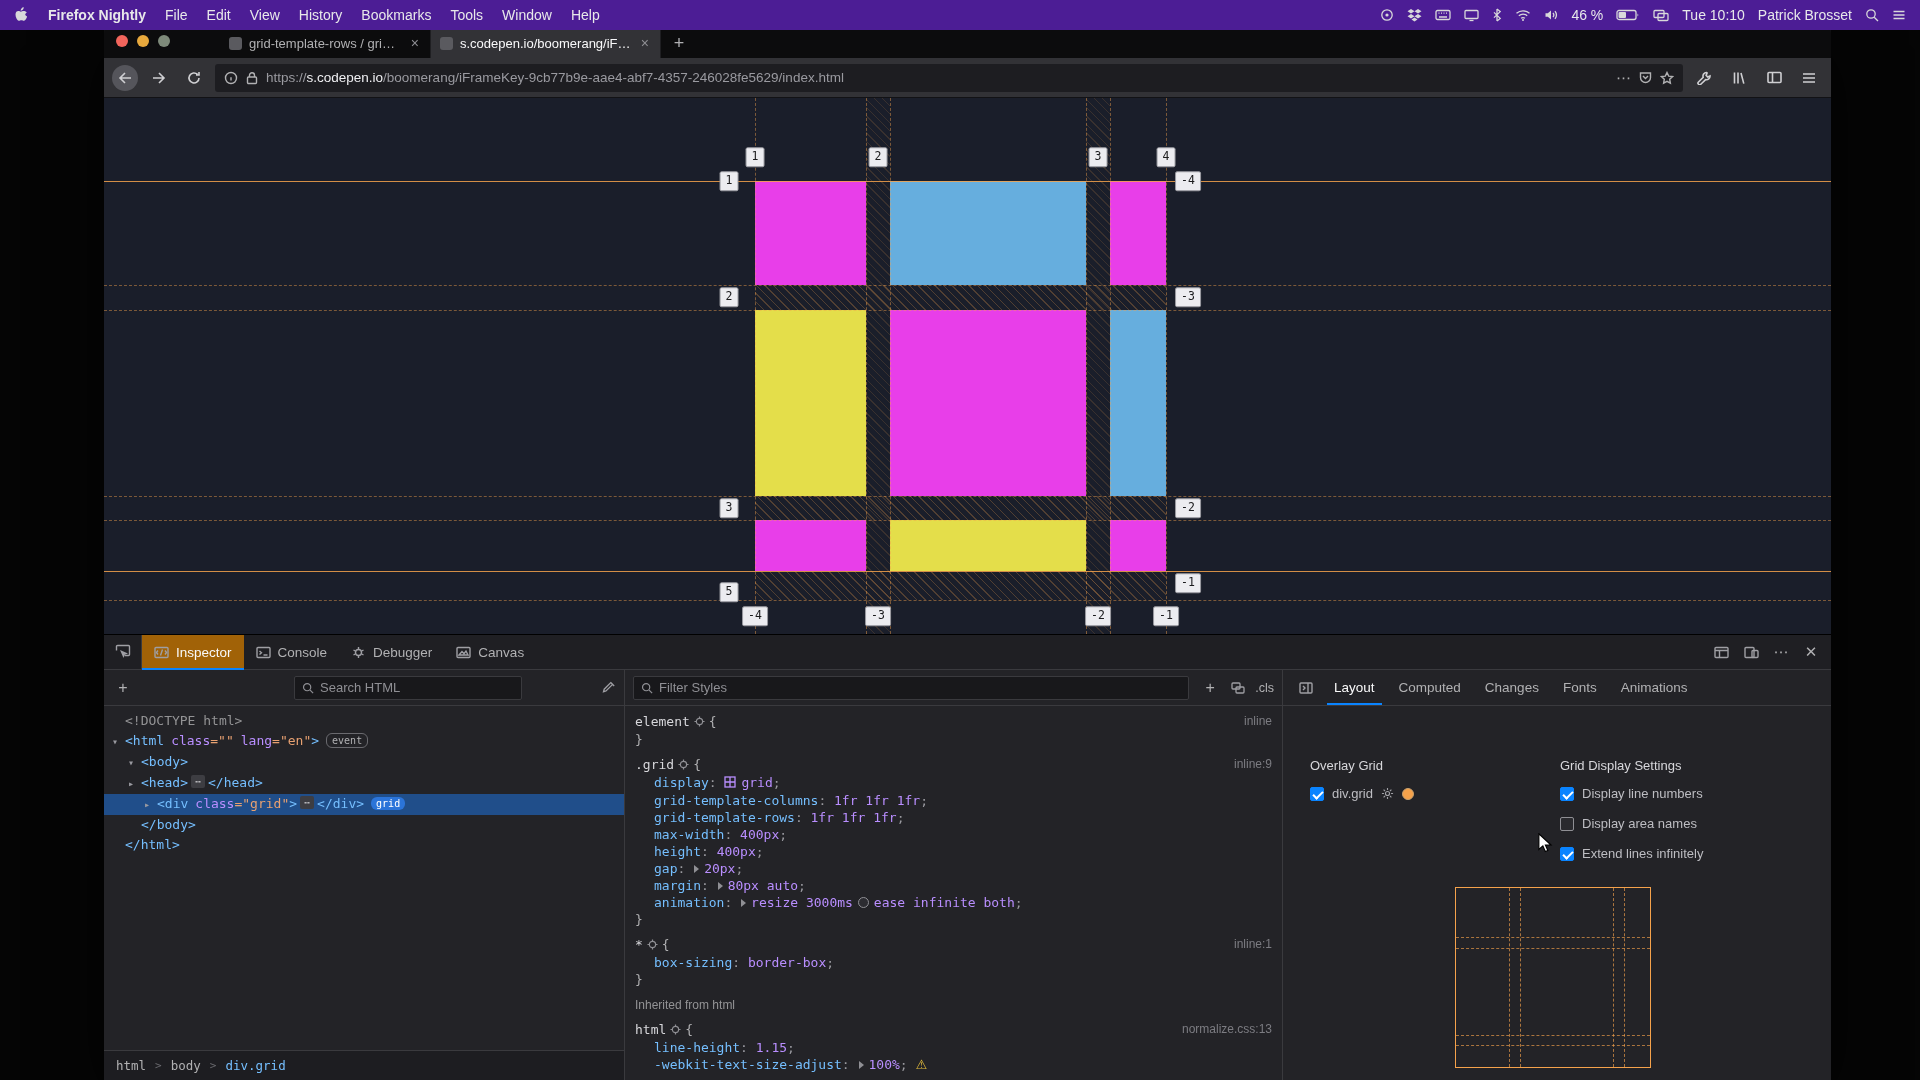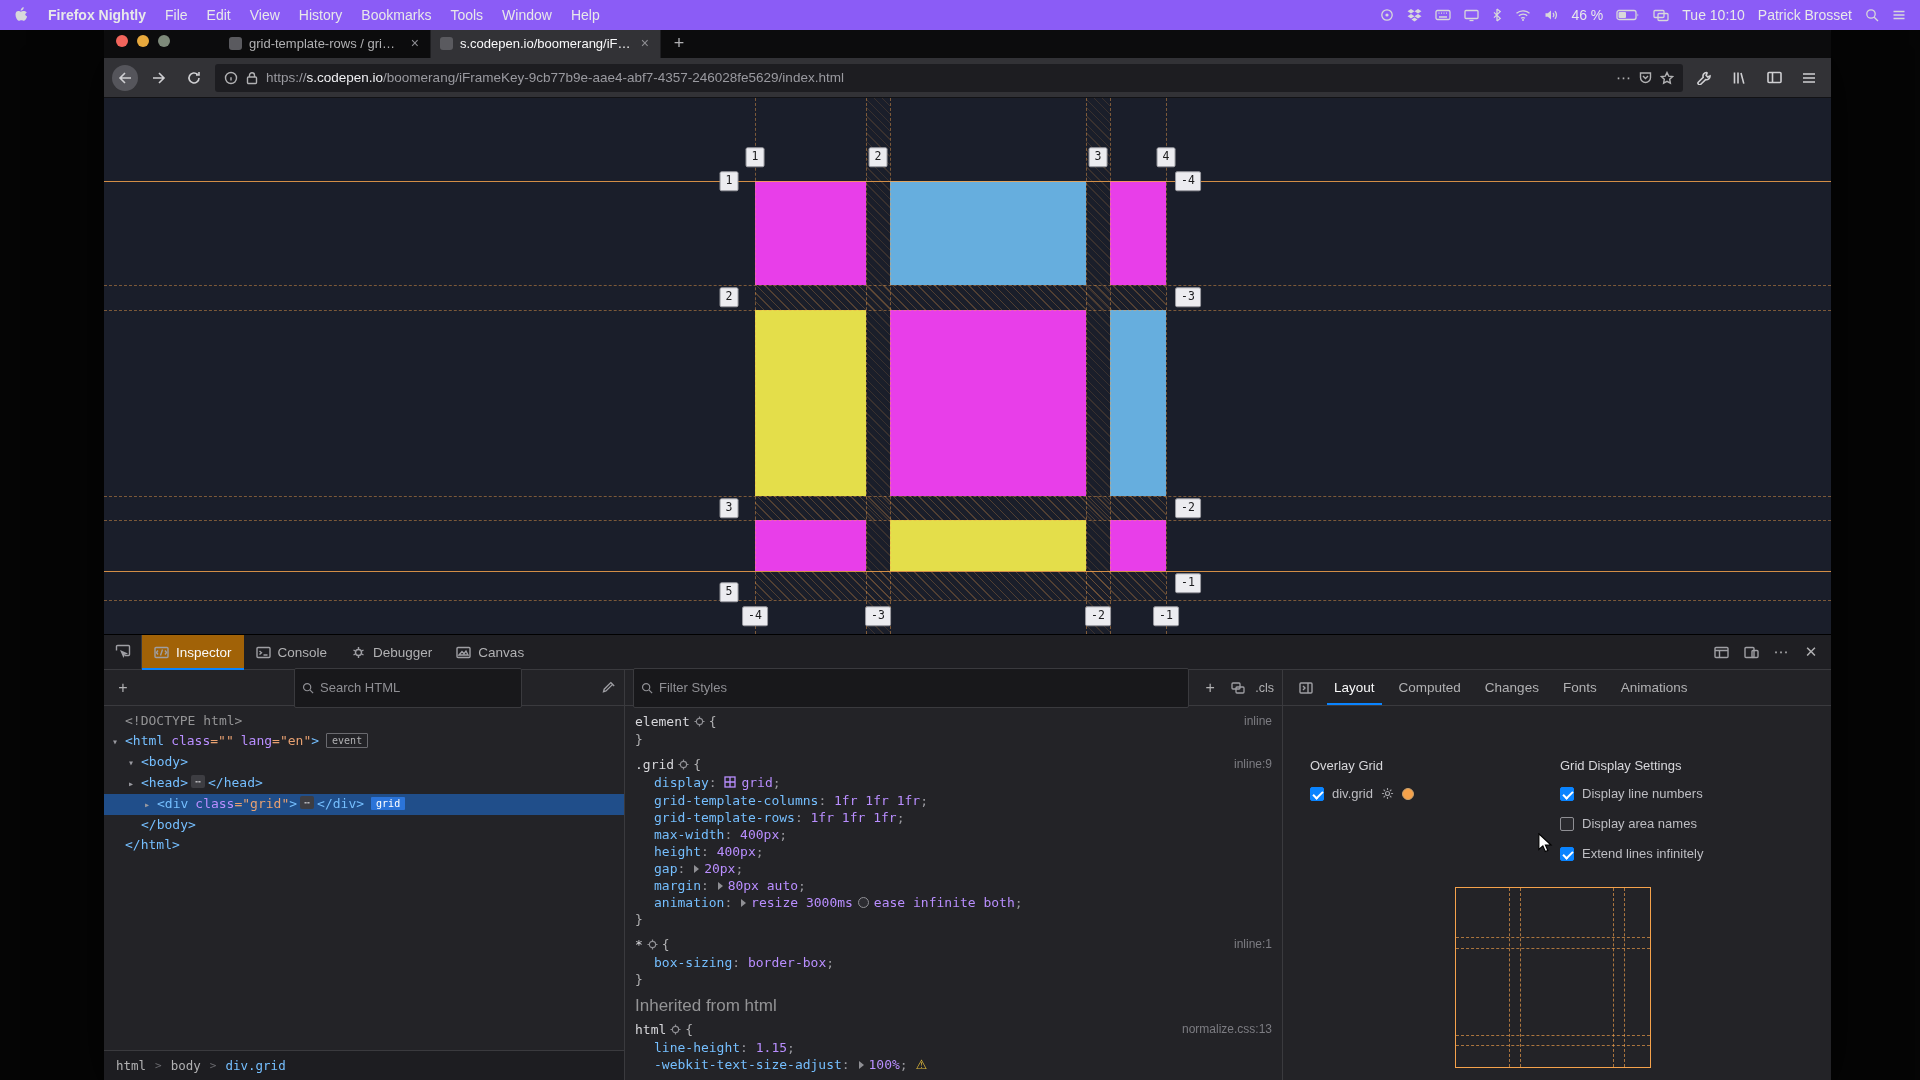--- a/index.html
+++ b/index.html
@@ -1,20 +1,20 @@
 <!DOCTYPE html>
 <html><head>
 <meta charset="utf-8">
 <style>
 *{margin:0;padding:0;box-sizing:border-box}
 html,body{width:1920px;height:1080px;background:#000;overflow:hidden;font-family:"Liberation Sans",sans-serif}
 #screen{position:relative;width:1920px;height:1080px;background:#050505}
 
 
-.menubar{position:absolute;top:0;left:0;right:0;height:24px;background:#8b5cf6;color:#e8e8ea;display:flex;justify-content:space-between;align-items:center;padding:15px 14px;font-size:14px;z-index:50}
+.menubar{position:absolute;top:0;left:0;right:0;height:24px;background:#4c1d95;color:#e8e8ea;display:flex;justify-content:space-between;align-items:center;padding:15px 14px;font-size:14px;z-index:50}
 .mb-left{display:flex;align-items:center;gap:19px}
 .mb-right{display:flex;align-items:center;gap:13px}
 .mb-item{white-space:nowrap;cursor:default}
 .mb-item.app{font-weight:bold}
 .mb-ico{display:flex;align-items:center}
 .mb-ico svg{stroke:#d8d8da;fill:none;stroke-width:1.3}
 .mb-text{white-space:nowrap}
 
 
 .window{position:absolute;left:104px;top:24px;width:1727px;height:1056px;border-radius:9px 9px 0 0;overflow:hidden;background:#232327;box-shadow:0 20px 70px rgba(0,0,0,.65)}
@@ -63,39 +63,39 @@
 .dticon{width:28px;display:flex;align-items:center;justify-content:center;font-size:15px;color:#b1b1b3}
 .dticon svg,.picker svg,.dtab svg{stroke:#9f9fa4;fill:none;stroke-width:1.4}
 .dt-right{margin-left:auto;display:flex;align-items:center;gap:2px;padding-right:6px}
 
 .dtpanels{position:absolute;top:646px;left:0;right:0;bottom:0;display:flex;background:#232327}
 .panel-markup{width:521px;border-right:1px solid #3a3a3e;position:relative}
 .panel-rules{width:658px;border-right:1px solid #3a3a3e;position:relative}
 .panel-layout{flex:1;position:relative}
 .subbar{height:36px;border-bottom:1px solid #3a3a3e;display:flex;align-items:center;padding:0 8px;gap:10px;color:#b1b1b3}
 .toolbtn{font-size:16px;color:#b1b1b3;width:22px;text-align:center;flex:none}
-.searchbox{display:flex;align-items:center;gap:6px;background:#18181b;border:1px solid #3a3a3e;border-radius:2px;height:40px;padding:0 7px}
+.searchbox{display:flex;align-items:center;gap:6px;background:#18181b;border:1px solid #3a3a3e;border-radius:2px;height:24px;padding:0 7px}
 .searchbox svg{stroke:#8f8f94;fill:none;stroke-width:1.4;flex:none}
 .searchbox input{background:transparent;border:0;outline:0;color:#d7d7db;font-size:13px;font-family:"Liberation Sans",sans-serif}
 .searchbox input::placeholder{color:#8f8f94}
 .mk-search{margin-left:150px;width:228px}
 .flt{flex:1}
 .flt input{width:100%}
 .cls-label{font-size:12.5px;color:#b1b1b3;flex:none}
 
 
 .tree{font-family:"DejaVu Sans Mono",monospace;font-size:13px;line-height:20px;padding-top:5px;color:#b1b1b3;white-space:nowrap}
 .tline{padding-left:8px}
 .tline.ind1{padding-left:24px}
 .tline.ind2{padding-left:40px}
 .tline.sel{background:#204e8a}
 .twist{display:inline-block;width:13px;color:#9a9aa0;font-size:10px}
 .tag{color:#75bfff}.attr{color:#b98eff;margin-left:7px}.aval{color:#e8a171}.doctype{color:#939395}
 .chip{display:inline-block;background:#3d3d42;border-radius:2px;padding:0 4px;font-size:10px;line-height:13px;vertical-align:2px;color:#c9c9cc;margin:0 3px}
-.badge{display:inline-block;border-radius:1px;font-size:10px;line-height:13px;padding:0 5px;margin-left:7px;vertical-align:1px}
+.badge{display:inline-block;border-radius:6px;font-size:10px;line-height:13px;padding:0 5px;margin-left:7px;vertical-align:1px}
 .badge.event{border:1px solid #6a6a6f;color:#b1b1b3}
 .badge.gridb{background:#2b74d9;color:#fff}
 .crumbs{position:absolute;left:0;right:0;bottom:0;height:30px;background:#1d1d21;border-top:1px solid #3a3a3e;display:flex;align-items:center;padding:0 12px;gap:9px;font-family:"DejaVu Sans Mono",monospace;font-size:12.5px;color:#b1b1b3}
 .crumb.sel{color:#75bfff}
 .csep{color:#6a6a6f;font-size:11px}
 
 
 .rules{position:absolute;top:36px;left:0;right:0;bottom:0;overflow:hidden;font-family:"DejaVu Sans Mono",monospace;font-size:13px;line-height:17px;padding:7px 10px;color:#d7d7db}
 .rule{position:relative;margin-bottom:8px}
 .rloc{position:absolute;right:0;top:0;color:#7c7c82;font-size:12px;font-family:Liberation Sans, sans-serif}
@@ -106,21 +106,21 @@
 .pname::after{content:": ";color:#9a9aa0}
 .pval{color:#b98eff}
 .semi::after{content:";";color:#9a9aa0}
 .exp{display:inline-block;width:0;height:0;border-left:5px solid #8f8f94;border-top:4px solid transparent;border-bottom:4px solid transparent;margin:0 5px 0 1px}
 .tgt{display:inline-block;margin:0 4px;vertical-align:-1px}
 .tgt svg{stroke:#8f8f94;fill:none;stroke-width:1.3}
 .gico{display:inline-block;margin-right:5px;vertical-align:-1px}
 .gico svg{stroke:#b98eff;fill:none;stroke-width:1.3}
 .bez{display:inline-block;width:11px;height:11px;border-radius:50%;background:#2c2c31;border:1px solid #8f8f94;vertical-align:-1px;margin:0 5px}
 .warn{color:#e7bf3c;margin-left:8px;font-family:"DejaVu Sans",sans-serif}
-.inherited{color:#939395;font-family:"Liberation Sans",sans-serif;font-size:17px;margin:9px 0 7px}
+.inherited{color:#939395;font-family:"Liberation Sans",sans-serif;font-size:12px;margin:9px 0 7px}
 
 
 .lp-tabs{height:36px;border-bottom:1px solid #3a3a3e;display:flex;align-items:stretch;font-size:13.5px;color:#b1b1b3;padding-left:8px;gap:2px}
 .lp-toggle{display:flex;align-items:center;padding:0 8px}
 .lp-toggle svg{stroke:#9f9fa4;fill:none;stroke-width:1.4}
 .lp-tab{padding:0 11px;display:flex;align-items:center;position:relative;white-space:nowrap}
 .lp-tab.active{color:#f9f9fa}
 .lp-tab.active::after{content:"";position:absolute;left:4px;right:4px;bottom:0;height:2px;background:#0a84ff}
 .lp-body{position:absolute;top:36px;left:0;right:0;bottom:0;color:#d7d7db;font-size:13px}
 .lp-title{position:absolute;color:#d7d7db}

